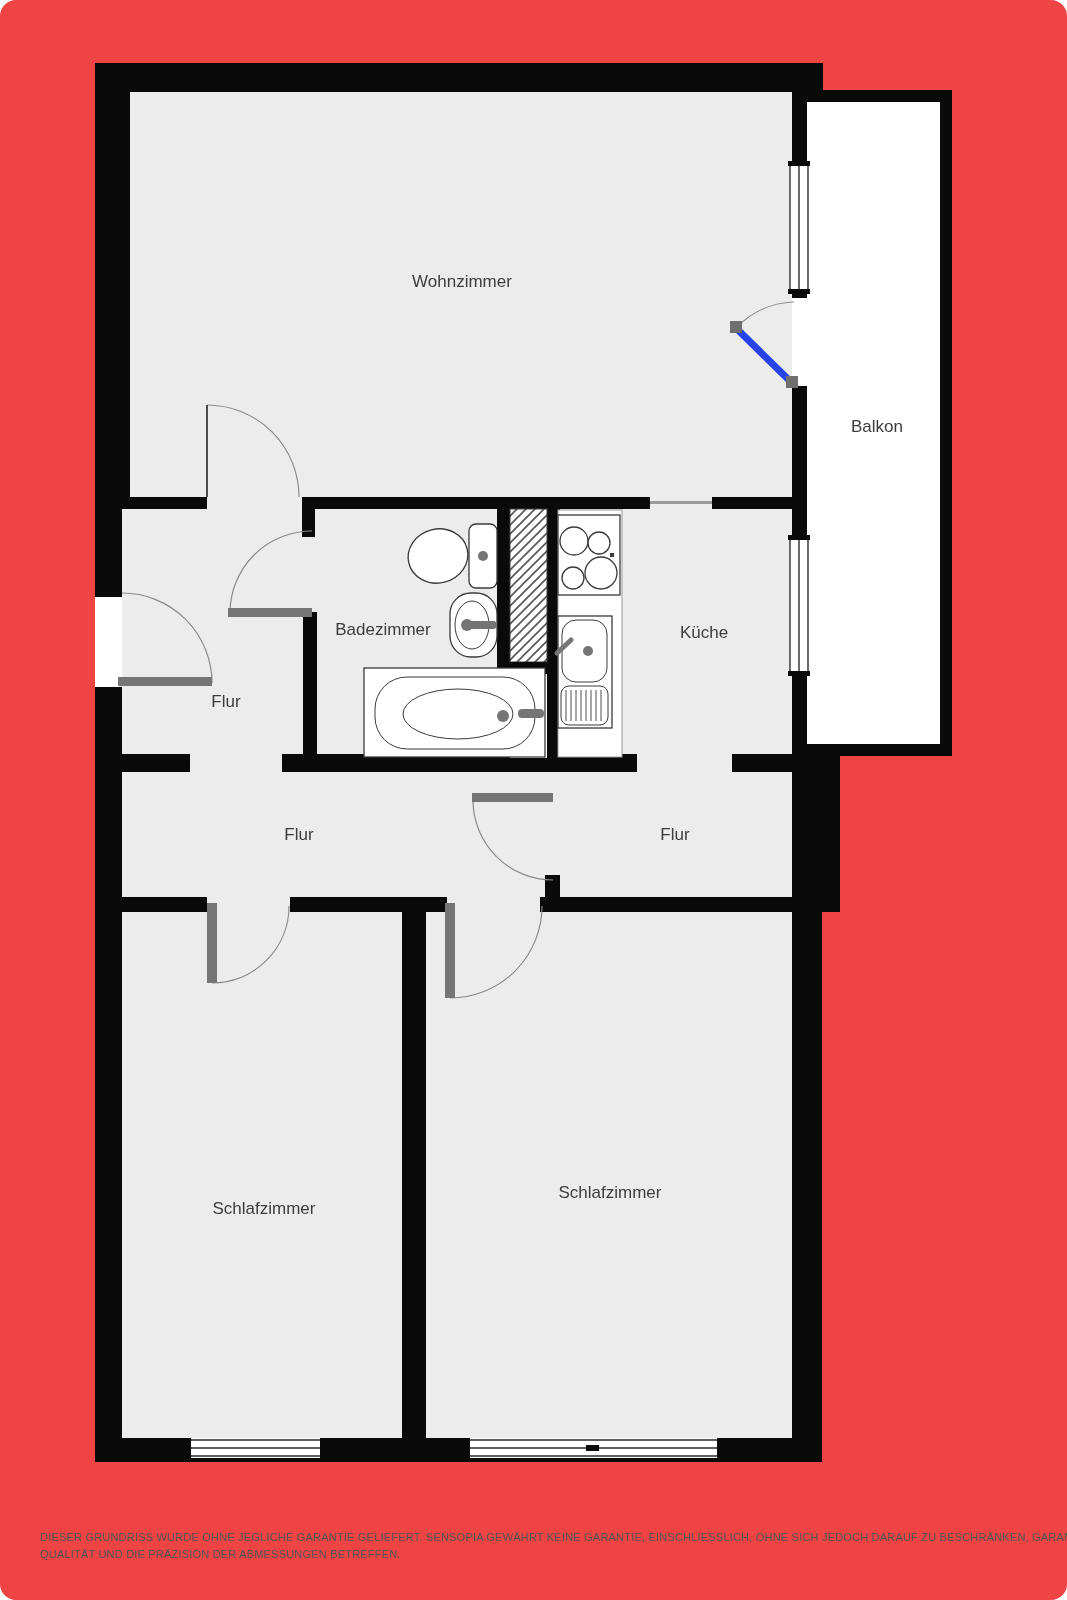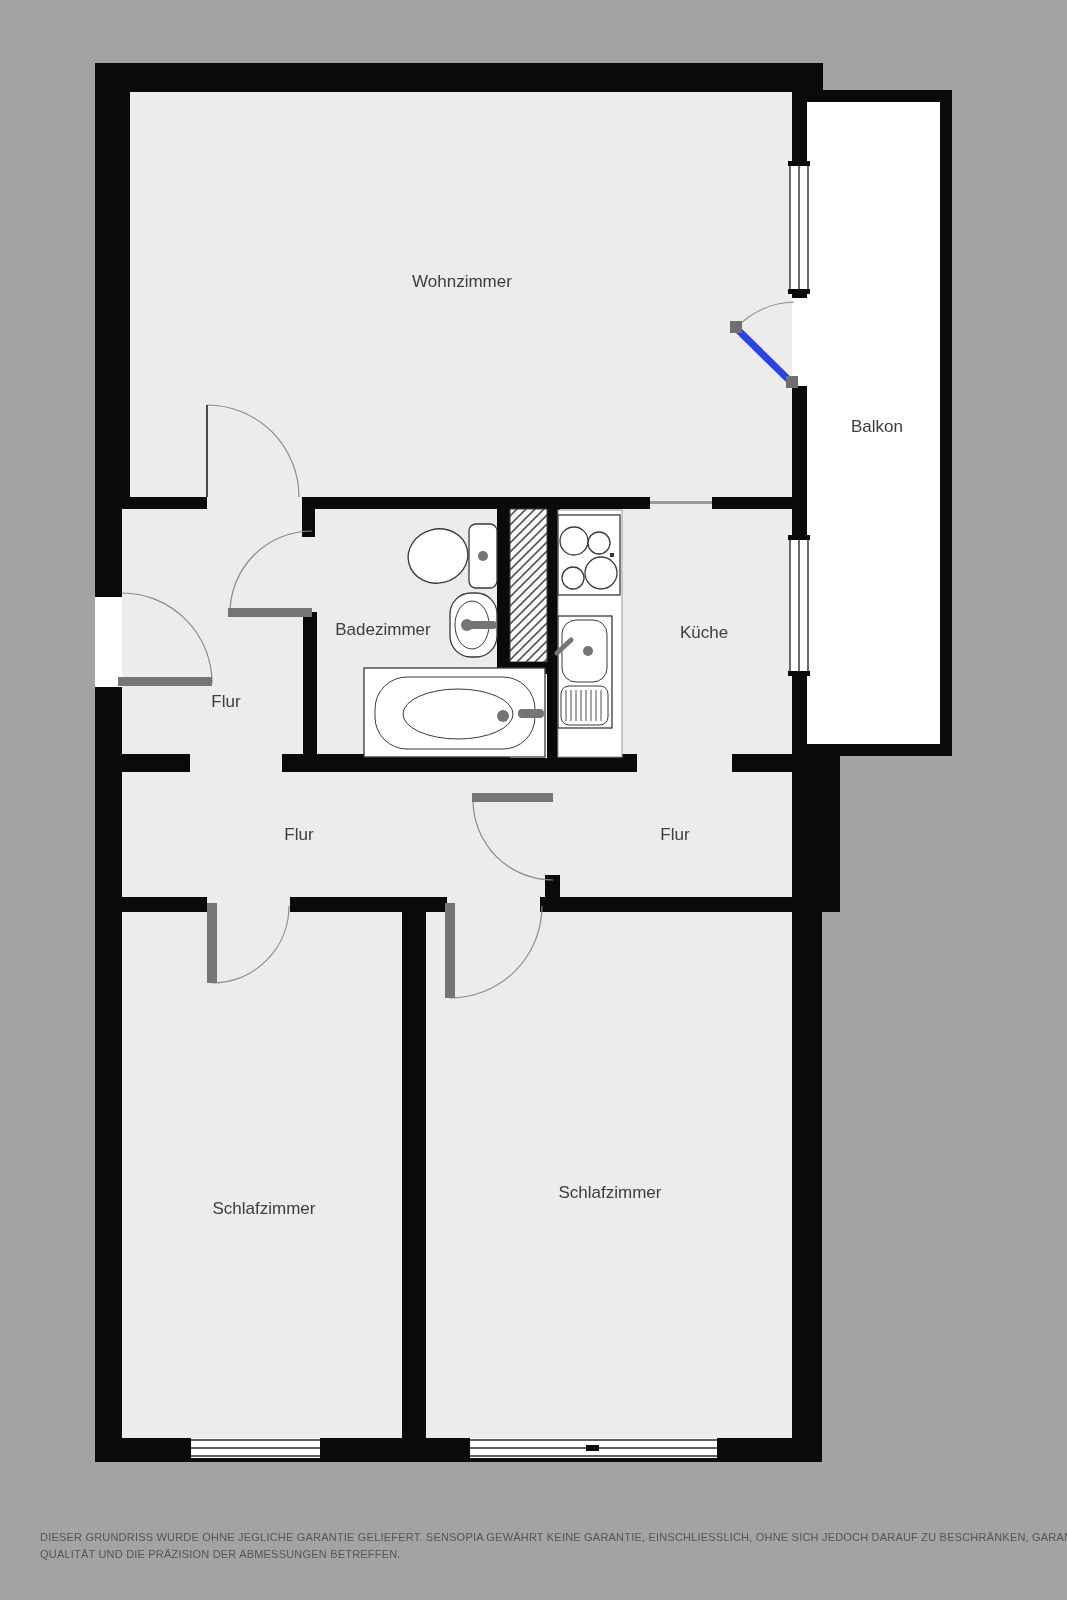--- a/index.html
+++ b/index.html
@@ -1,16 +1,16 @@
 <!DOCTYPE html>
 <html style="--wall: #0a0a0a; --floor: #ececec; --balcony-floor: #ffffff; --door-leaf: #757575; --door-arc: #8a8a8a; --balcony-door: #2644e8; --fixture-line: #3a3a3a; --label: #3d3d3d; --disclaimer: #555555;"><head>
 <meta charset="utf-8">
 <style>
   html,body{margin:0;padding:0;background:#ffffff;}
-  #stage{position:relative;width:1067px;height:1600px;background:#a3a3a3;overflow:hidden;}
+  #stage{position:relative;width:1067px;height:1600px;background:#ef4444;overflow:hidden;border-radius:16px;}
   svg{position:absolute;left:0;top:0;}
   text{font-family:"Liberation Sans", sans-serif;}
   .room-label{font-size:17px;fill:var(--label,#3d3d3d);}
   .disclaimer-line{font-size:11px;fill:var(--disclaimer,#555);letter-spacing:.2px;}
   .wall{fill:var(--wall,#0a0a0a);}
   .floor{fill:var(--floor,#ececec);}
   .bfloor{fill:var(--balcony-floor,#ffffff);}
   .leaf{fill:var(--door-leaf,#757575);}
   .arc{fill:none;stroke:var(--door-arc,#8a8a8a);stroke-width:1.2;}
   .fix{fill:#ffffff;stroke:var(--fixture-line,#3a3a3a);stroke-width:1.3;}

